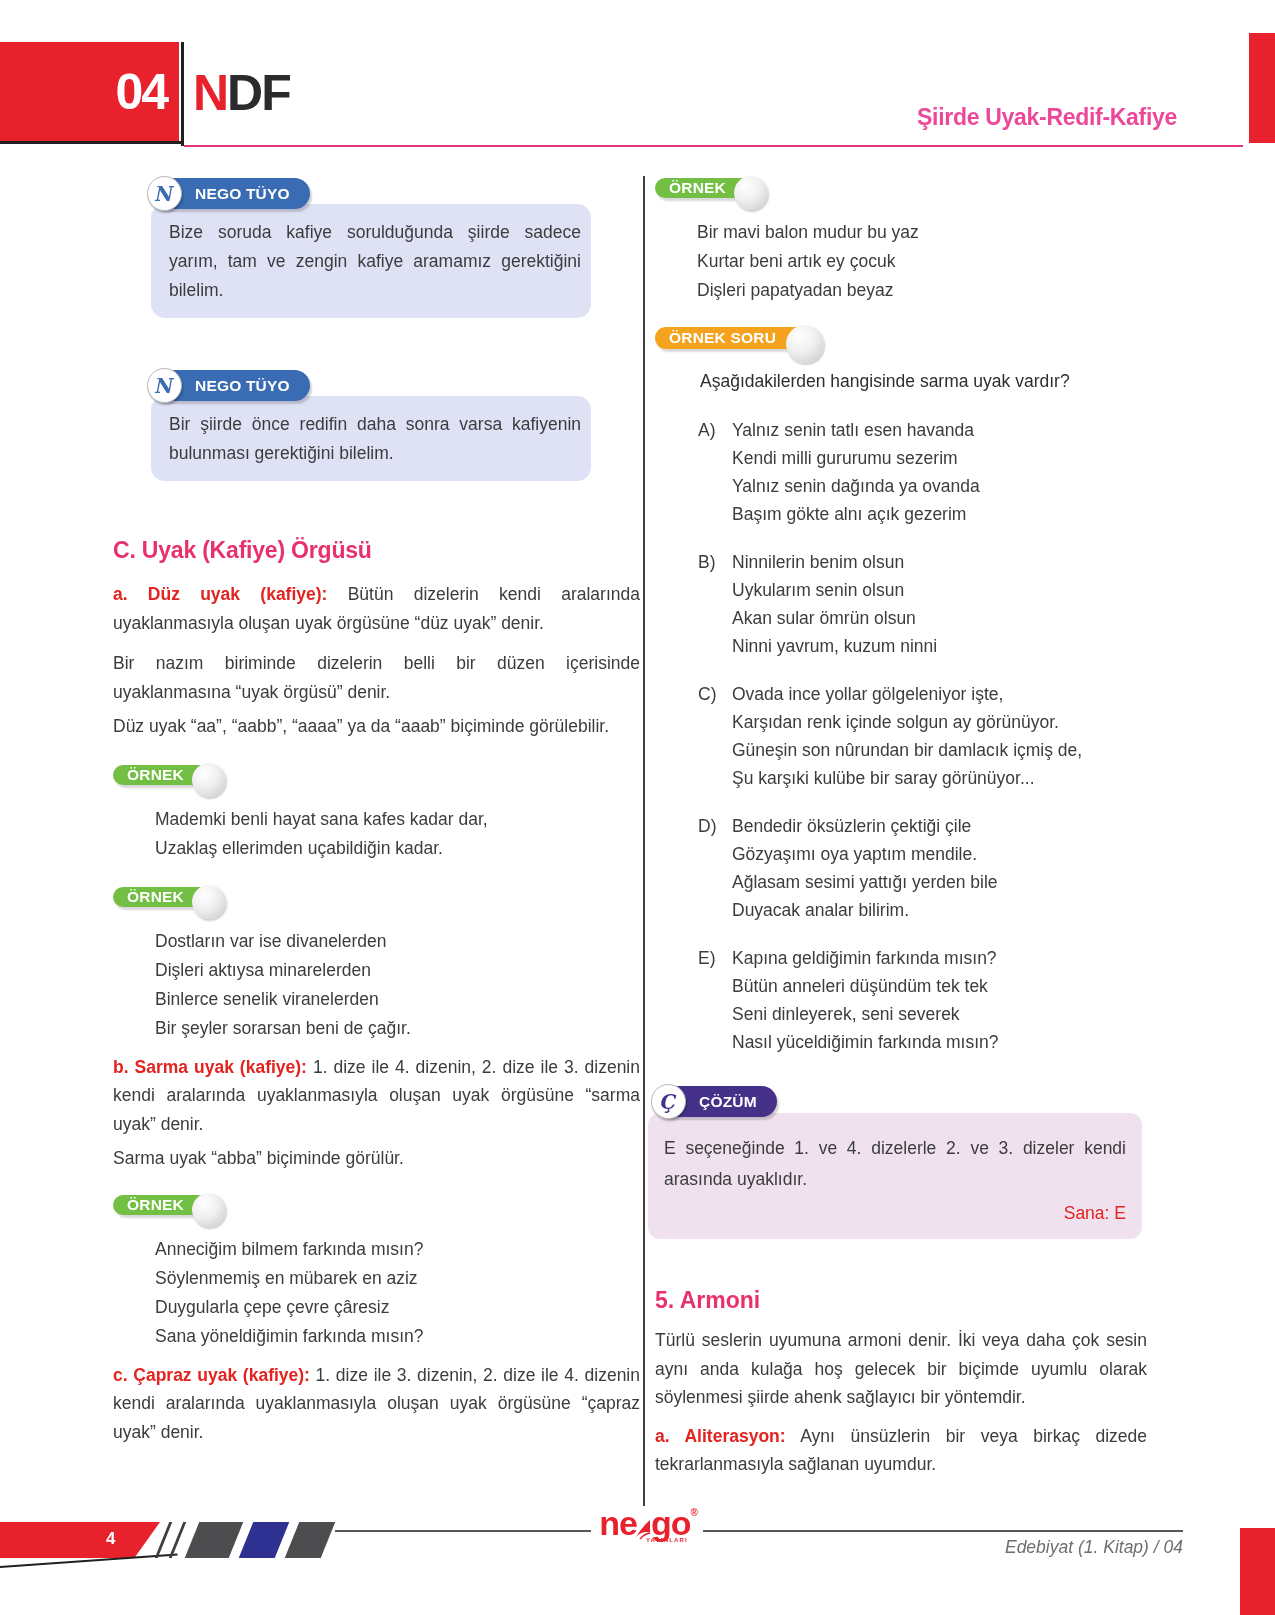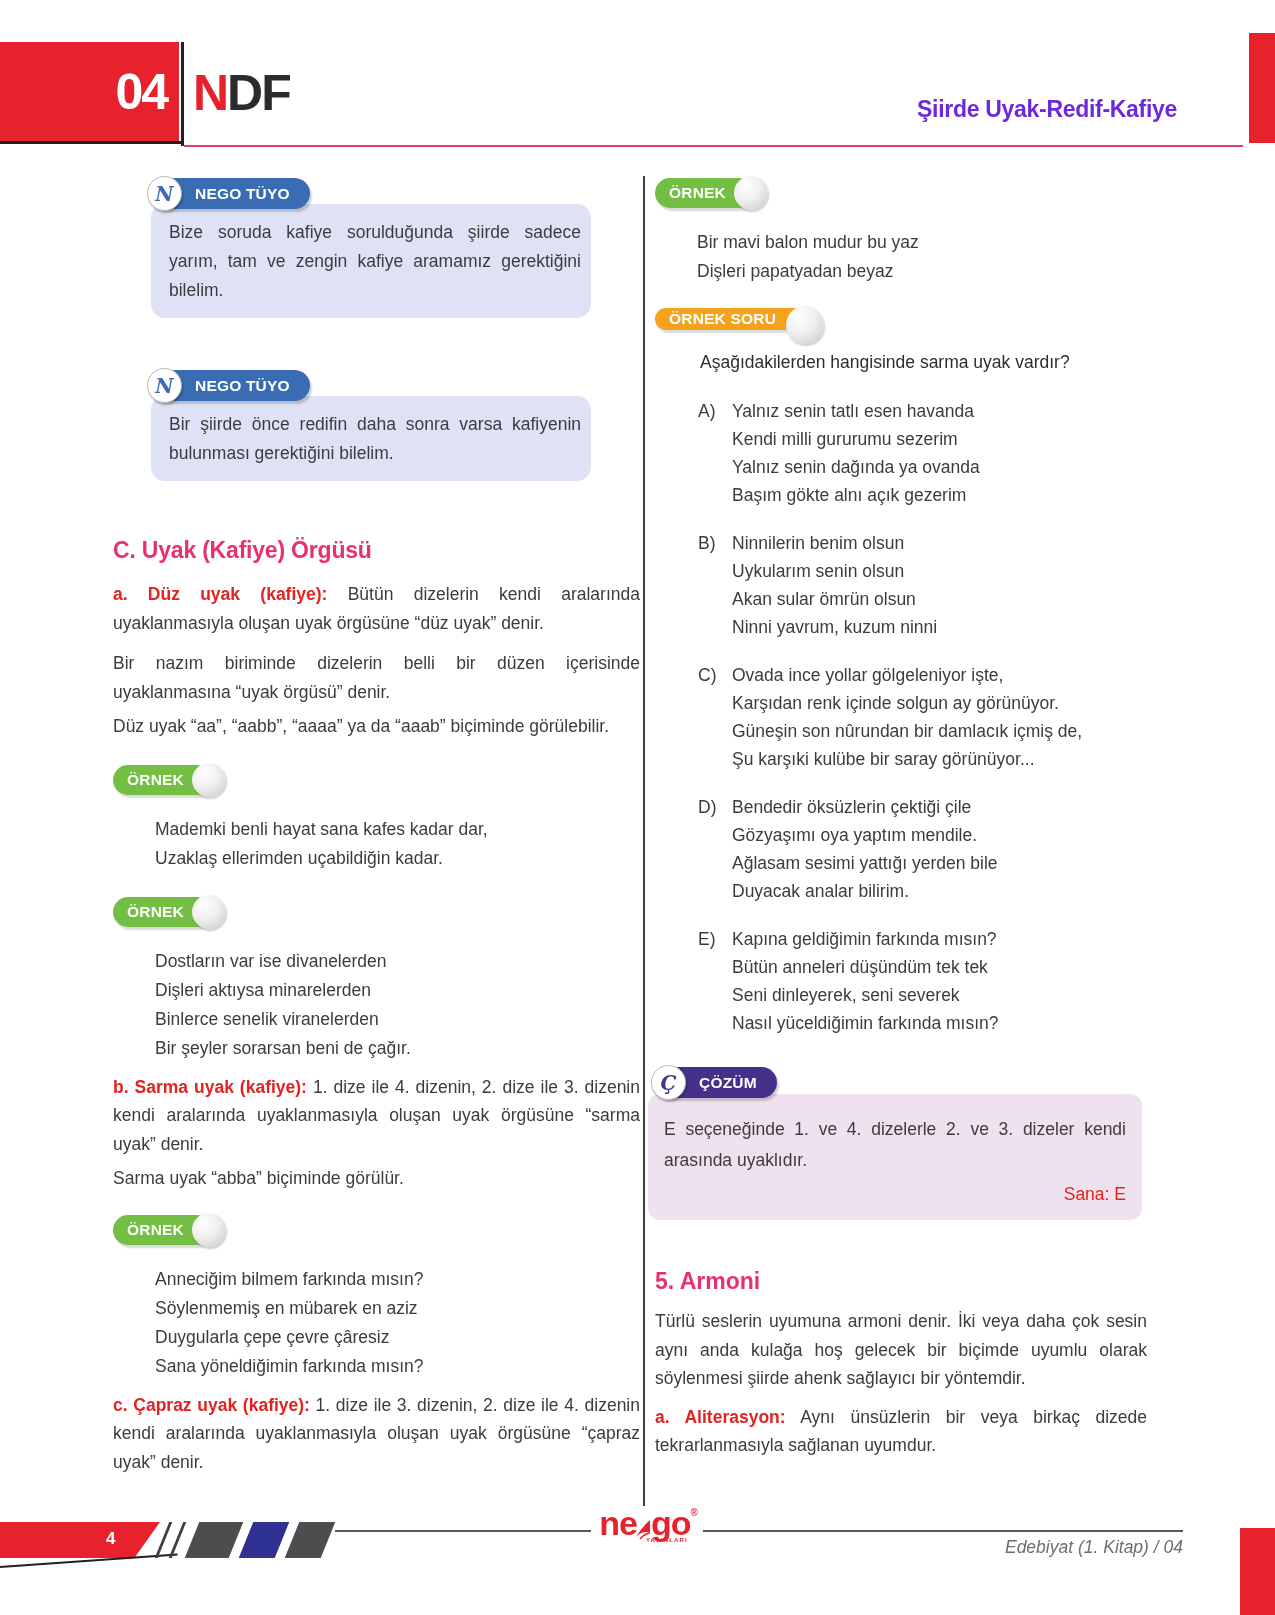--- a/index.html
+++ b/index.html
@@ -11,21 +11,21 @@
   }
   
   .hdr-redbox { position:absolute; left:0; top:42px; width:179px; height:99px; background:#e8222d;
     display:flex; align-items:center; justify-content:flex-end; padding-right:12px; }
   .hdr-num { color:#fff; font-size:50px; font-weight:bold; letter-spacing:-2px; }
   .hdr-underline { position:absolute; left:0; top:141px; width:181px; height:3px; background:#231f20; }
   .hdr-vline { position:absolute; left:181px; top:42px; width:3px; height:104px; background:#231f20; }
   .hdr-ndf { position:absolute; left:193px; top:64px; font-size:50px; font-weight:bold; letter-spacing:-2px; }
   .ndf-red { color:#e8222d; } .ndf-dark { color:#2b2b2d; }
   .hdr-pinkline { position:absolute; left:184px; top:145px; width:1059px; height:2px; background:#e5357f; }
-  .hdr-title { position:absolute; right:98px; top:96px; font-size:23px; font-weight:bold; color:#6d28d9; letter-spacing:-0.3px; }
+  .hdr-title { position:absolute; right:98px; top:104px; font-size:23px; font-weight:bold; color:#ec4899; letter-spacing:-0.3px; }
   .hdr-redbar { position:absolute; left:1249px; top:33px; width:26px; height:110px; background:#e8222d; }
   
   .divider { position:absolute; left:643px; top:176px; width:2px; height:1330px; background:#3f3f41; }
   .col-left  { position:absolute; left:113px; top:170px; width:527px; }
   .col-right { position:absolute; left:655px; top:170px; width:492px; }
   
   .tip { margin-left:38px; width:440px; }
   .tip.first { margin-top:8px; } .tip.second { margin-top:52px; }
   .pill-badge { position:relative; display:inline-flex; align-items:center; height:31px;
     border-radius:16px; padding:0 20px 0 44px; box-shadow:2px 3px 2px rgba(0,0,0,.18); }
@@ -34,21 +34,21 @@
   .pill-badge .circ { position:absolute; left:-4px; top:-2px; width:35px; height:35px; border-radius:50%;
     background:#fff; border:1px solid #b9b9bb; display:flex; align-items:center; justify-content:center;
     font-family:"DejaVu Serif", serif; font-style:italic; font-weight:bold; font-size:20px;
     box-shadow:1px 2px 2px rgba(0,0,0,.25); }
   .pill-badge.blue .circ { color:#3a6cb4; }
   .pill-badge.purple .circ { color:#453189; }
   .badge-lbl { color:#fff; font-weight:bold; font-size:15.5px; letter-spacing:.2px; white-space:nowrap; }
   .tip-box { margin-top:-5px; width:440px; background:#dee2f4; border-radius:14px;
     padding:14px 10px 13px 18px; font-size:17.5px; line-height:29px; text-align:justify; }
   
-  .ex-badge { position:relative; display:inline-flex; align-items:center; height:30px;
+  .ex-badge { position:relative; display:inline-flex; align-items:center; height:20px;
     border-radius:15px; padding:0 28px 0 14px; box-shadow:2px 3px 2px rgba(0,0,0,.15); }
   .ex-badge.green { background:#72bf44; }
   .ex-badge.orange { background:#f5a31e; height:22px; border-radius:17px; padding-right:34px; }
   .ex-badge .sphere { position:absolute; right:-14px; top:-2px; width:34px; height:34px; border-radius:50%;
     background:radial-gradient(circle at 35% 30%, #ffffff 0%, #efefef 45%, #c6c6c8 100%);
     box-shadow:1px 2px 2px rgba(0,0,0,.2); }
   .ex-badge.orange .sphere { width:38px; height:38px; }
   
   .sec-head { margin-top:56px; font-size:23px; font-weight:bold; color:#e8316b; letter-spacing:-0.2px; }
   .para { margin-top:12px; font-size:17.5px; line-height:28.5px; text-align:justify; }
@@ -164,20 +164,21 @@
   </div>
 
   <div class="col-right">
 
     <div class="ex-badge green mt8">
       <span class="badge-lbl">ÖRNEK</span>
       <span class="sphere"></span>
     </div>
     <div class="poem">
       <div>Bir mavi balon mudur bu yaz</div>
+      <div>Kurtar beni artık ey çocuk</div>
       <div>Dişleri papatyadan beyaz</div>
     </div>
 
     <div class="ex-badge orange mt22">
       <span class="badge-lbl">ÖRNEK SORU</span>
       <span class="sphere"></span>
     </div>
 
     <div class="question">Aşağıdakilerden hangisinde sarma uyak vardır?</div>
 

